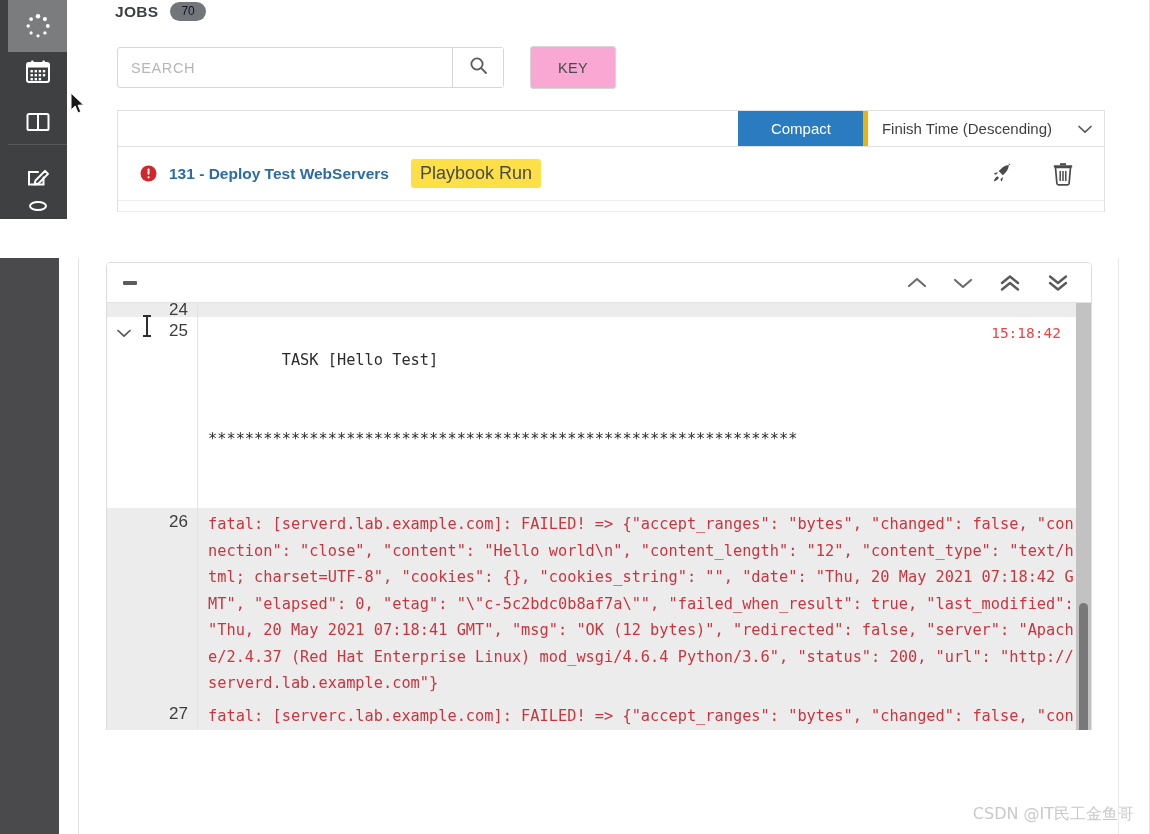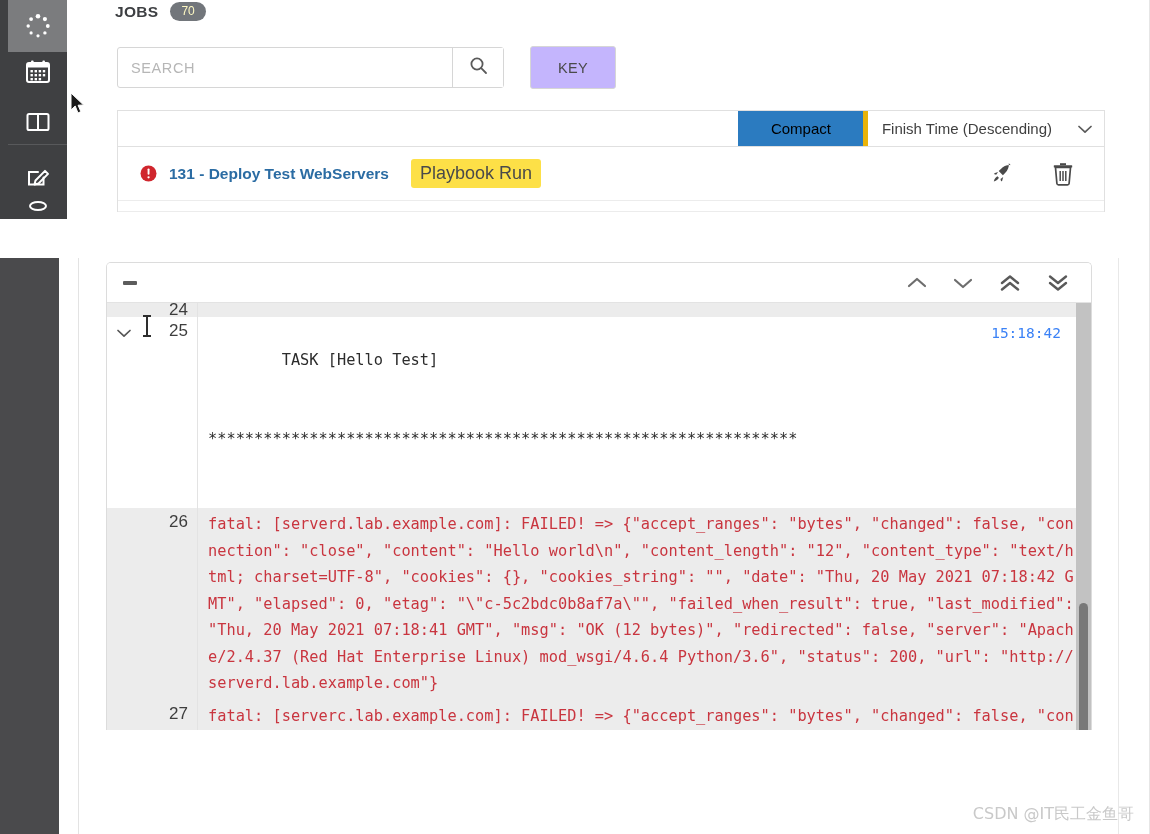--- a/index.html
+++ b/index.html
@@ -79,21 +79,21 @@
     gap: 12px;
   }
   .jobs-title {
     font-size: 15.5px;
     font-weight: bold;
     color: #3d3f42;
     letter-spacing: 0.3px;
   }
   .jobs-badge {
     background: #72767b;
-    color: #fef9c3;
+    color: #0f172a;
     font-size: 12px;
     border-radius: 10px;
     padding: 2px 11px 3px 11px;
     line-height: 14px;
   }
 
   .search-row {
     position: absolute;
     left: 50px; top: 46px;
     display: flex;
@@ -130,21 +130,21 @@
     align-items: center;
     justify-content: center;
     background: #fff;
     cursor: pointer;
   }
   .key-btn {
     width: 84px;
     height: 41px;
     border: 1px solid #d6d6d6;
     border-radius: 3px;
-    background: #c4b5fd;
+    background: #f9a8d4;
     font-size: 14.5px;
     color: #4a4a4a;
     display: flex;
     align-items: center;
     justify-content: center;
     cursor: pointer;
     letter-spacing: 0.4px;
   }
 
   .jobs-list {
@@ -171,21 +171,21 @@
     display: flex;
     align-items: center;
     justify-content: center;
     font-size: 15px;
     color: #3f3f3f;
     border-left: 1px solid #e0e0e0;
     cursor: pointer;
   }
   .toggle.on {
     background: #2b7bc0;
-    color: #000000;
+    color: #ffffff;
     border-left: 1px solid #2b7bc0;
     margin-left: 12px;
   }
   .sort-select {
     padding: 0 12px 0 14px;
     display: flex;
     align-items: center;
     gap: 26px;
     font-size: 15px;
     color: #3f3f3f;
@@ -304,21 +304,21 @@
   }
   .shade { background: #ececec; }
   .plain { background: #ffffff; }
   .txt-dark { color: #2c2c2c; }
   .txt-red  { color: #c9353f; }
   .l-time {
     position: absolute;
     right: 30px;
     top: 3px;
     font-size: 14.5px;
-    color: #3b82f6;
+    color: #ef4444;
     font-family: "DejaVu Sans Mono", "Liberation Mono", monospace;
   }
   .stars {
     color: #2c2c2c;
     font-size: 15.3px;
     line-height: 26px;
     letter-spacing: 0px;
     white-space: pre;
   }
 

